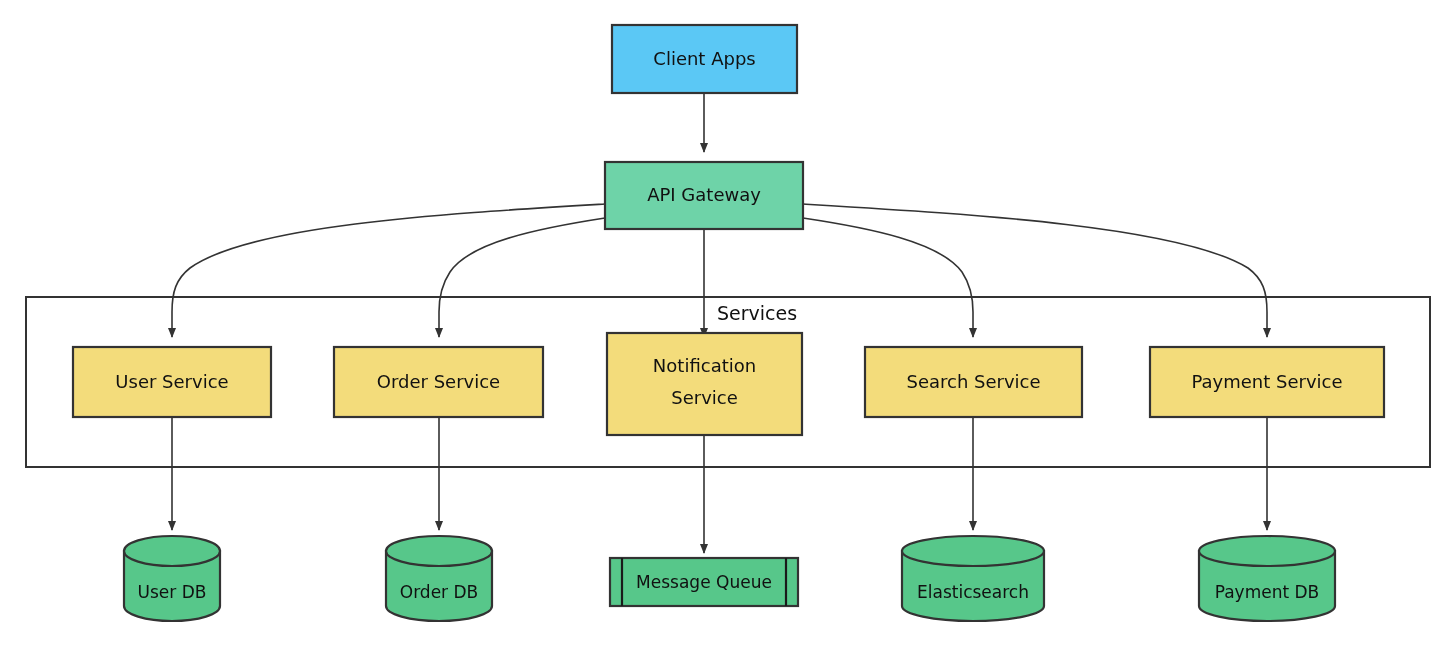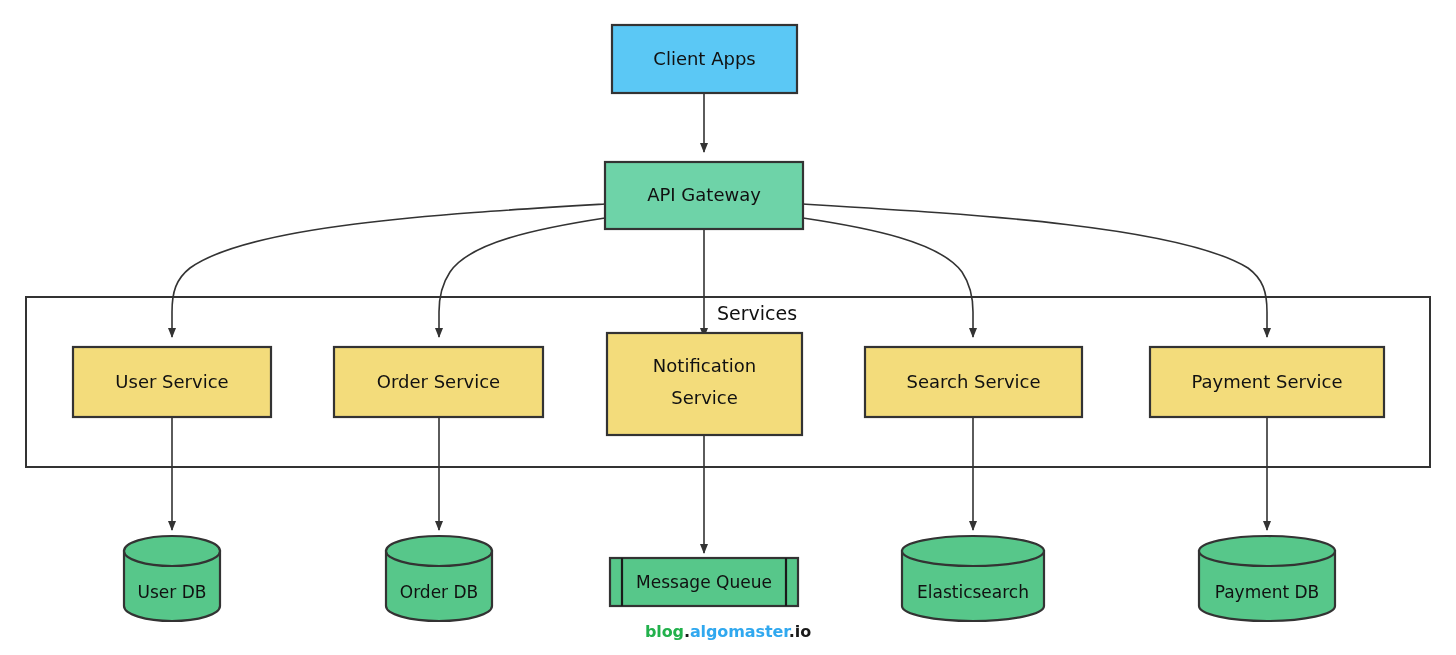--- a/index.html
+++ b/index.html
@@ -196,17 +196,14 @@
     </g>
 
     <g>
       <path d="M 1199 551 L 1199 606 A 68 15 0 0 0 1335 606 L 1335 551 Z" fill="#57C78A" class="shape-outline" stroke="#1a1a1a"></path>
       <ellipse cx="1267" cy="551" rx="68" ry="15" fill="#57C78A" class="shape-outline" stroke="#1a1a1a"></ellipse>
       <text class="node-label node-label-small" x="1267" y="593">Payment DB</text>
     </g>
 
   </svg>
 
-  <div class="watermark">
-    <span class="wm-blog">blog</span><span class="wm-dot">.</span><span class="wm-algo">algomaster</span><span class="wm-io">.io</span>
-  </div>
 
 </div>
 
 </body></html>

